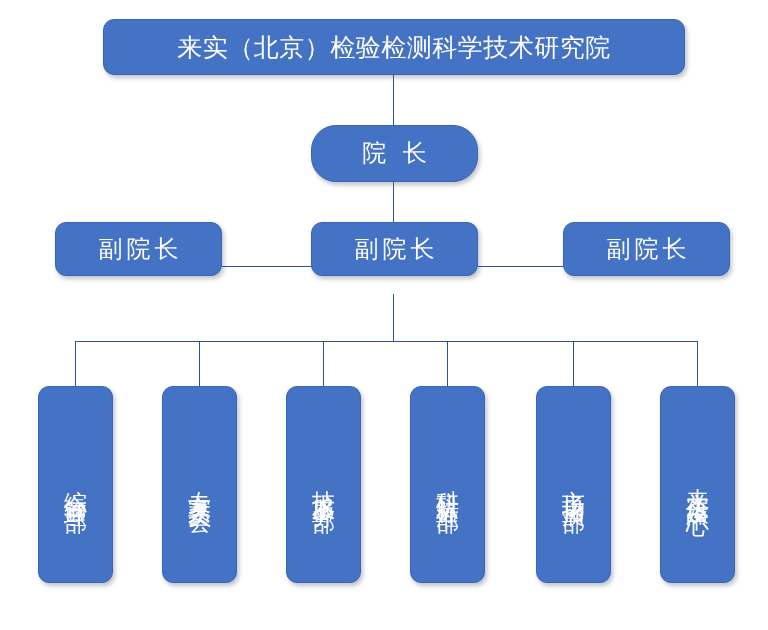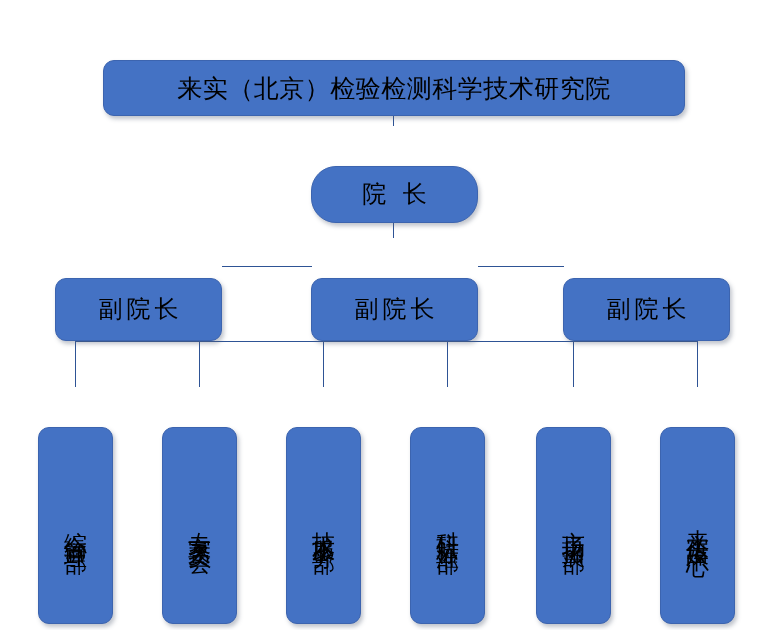--- a/index.html
+++ b/index.html
@@ -19,30 +19,29 @@
     height: 630px;
     background: #ffffff;
   }
 
   
   .node {
     position: absolute;
     background: #4472C4;
     border: 1px solid #3C64AF;
     border-radius: 11px;
-    color: #000000;
+    color: #ffffff;
     box-sizing: border-box;
     display: flex;
     align-items: center;
     justify-content: center;
     box-shadow: 2px 3px 4px rgba(90, 100, 120, 0.38);
     text-align: center;
     line-height: 1.12;
     white-space: nowrap;
-    margin-top: 41px;
   }
 
   .node.root {
     left: 103px;
     top: 19px;
     width: 582px;
     height: 56px;
     font-size: 25px;
     letter-spacing: 0.5px;
   }
@@ -52,23 +51,23 @@
     top: 125px;
     width: 167px;
     height: 57px;
     font-size: 24px;
     letter-spacing: 5px;
     text-indent: 5px;
     border-radius: 25px;
   }
 
   .node.deputy {
-    top: 237px;
+    top: 222px;
     width: 167px;
-    height: 63px;
+    height: 54px;
     font-size: 24px;
     letter-spacing: 4px;
     text-indent: 4px;
   }
   .node.deputy-left   { left: 55px; }
   .node.deputy-center { left: 311px; }
   .node.deputy-right  { left: 563px; }
 
   .node.dept {
     top: 386px;

